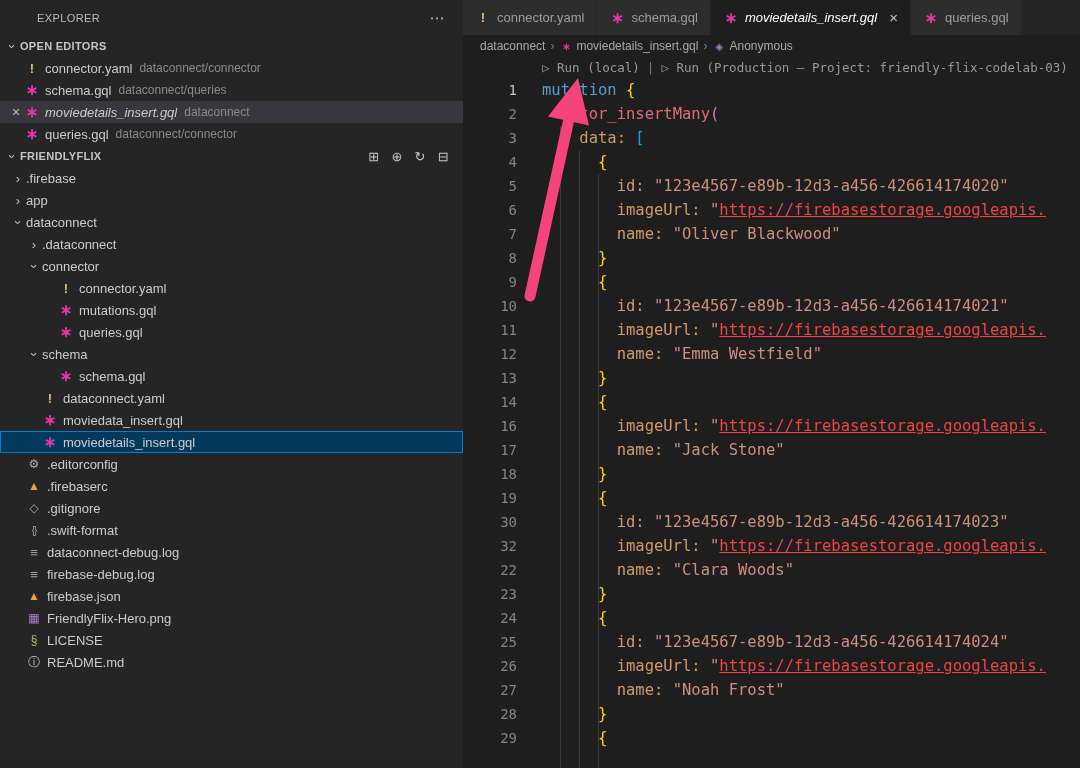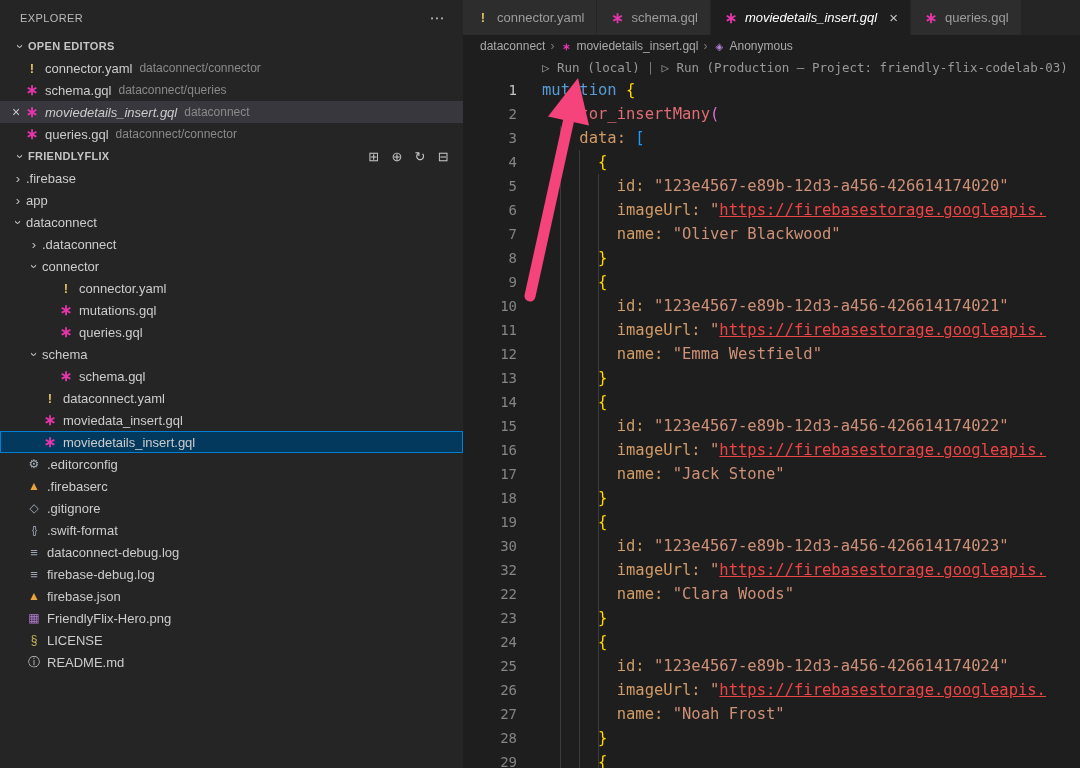--- a/index.html
+++ b/index.html
@@ -5,23 +5,23 @@
   * { box-sizing: border-box; }
   html,body { margin:0; padding:0; }
   body {
     width:1080px; height:768px; position:relative; overflow:hidden;
     background:#1e1e1e; font-family:"Liberation Sans", sans-serif;
     color:#cccccc; font-size:13px;
   }
 
   
   .sidebar { position:absolute; left:0; top:0; width:463px; height:768px; background:#252526; z-index:2; }
-  .sb-title { height:35px; display:flex; align-items:center; justify-content:space-between; padding:0 18px 0 20px; font-size:11px; letter-spacing:.4px; color:#bbbbbb; }
+  .sb-title { height:35px; display:flex; align-items:center; justify-content:space-between; padding:0 18px 0 20px; font-size:11px; letter-spacing:.4px; color:#bbbbbb;margin-left:17px; }
   .sb-more { color:#cccccc; font-size:15px; cursor:pointer; }
-  .sec-head { height:22px; display:flex; align-items:center; font-size:11px; font-weight:bold; letter-spacing:.3px; color:#c5c5c5; padding-left:12px; cursor:pointer; }
+  .sec-head { height:22px; display:flex; align-items:center; font-size:11px; font-weight:bold; letter-spacing:.3px; color:#c5c5c5; padding-left:4px; cursor:pointer; }
   .sec-actions { margin-left:auto; display:flex; gap:12px; padding-right:14px; color:#c5c5c5; font-size:13px; font-weight:normal; }
   .sec-actions span { cursor:pointer; }
   .chev { width:16px; color:#c0c0c0; font-size:13px; display:inline-flex; justify-content:center; flex:none; font-weight:normal; }
   .chev.open { transform:rotate(90deg); }
 
   .oe-row { height:22px; display:flex; align-items:center; font-size:13px; cursor:pointer; white-space:nowrap; }
   .oe-row.active { background:#37373d; }
   .oe-close { width:16px; margin-left:8px; text-align:center; color:#c5c5c5; font-size:14px; flex:none; }
   .oe-name { color:#cccccc; }
   .oe-name.italic { font-style:italic; }
@@ -280,21 +280,20 @@
         <div class="cline"><span class="ln">5</span><span class="lc"><span class="tk tk-t">        </span><span class="tk tk-prop">id:</span><span class="tk tk-t"> </span><span class="tk tk-str">"123e4567-e89b-12d3-a456-426614174020"</span></span></div>
         <div class="cline"><span class="ln">6</span><span class="lc"><span class="tk tk-t">        </span><span class="tk tk-prop">imageUrl:</span><span class="tk tk-t"> </span><span class="tk tk-str">"</span><span class="tk tk-lnk">https://firebasestorage.googleapis.</span></span></div>
         <div class="cline"><span class="ln">7</span><span class="lc"><span class="tk tk-t">        </span><span class="tk tk-prop">name:</span><span class="tk tk-t"> </span><span class="tk tk-str">"Oliver Blackwood"</span></span></div>
         <div class="cline"><span class="ln">8</span><span class="lc"><span class="tk tk-t">      </span><span class="tk tk-bg">}</span></span></div>
         <div class="cline"><span class="ln">9</span><span class="lc"><span class="tk tk-t">      </span><span class="tk tk-bg">{</span></span></div>
         <div class="cline"><span class="ln">10</span><span class="lc"><span class="tk tk-t">        </span><span class="tk tk-prop">id:</span><span class="tk tk-t"> </span><span class="tk tk-str">"123e4567-e89b-12d3-a456-426614174021"</span></span></div>
         <div class="cline"><span class="ln">11</span><span class="lc"><span class="tk tk-t">        </span><span class="tk tk-prop">imageUrl:</span><span class="tk tk-t"> </span><span class="tk tk-str">"</span><span class="tk tk-lnk">https://firebasestorage.googleapis.</span></span></div>
         <div class="cline"><span class="ln">12</span><span class="lc"><span class="tk tk-t">        </span><span class="tk tk-prop">name:</span><span class="tk tk-t"> </span><span class="tk tk-str">"Emma Westfield"</span></span></div>
         <div class="cline"><span class="ln">13</span><span class="lc"><span class="tk tk-t">      </span><span class="tk tk-bg">}</span></span></div>
         <div class="cline"><span class="ln">14</span><span class="lc"><span class="tk tk-t">      </span><span class="tk tk-bg">{</span></span></div>
-        <div class="cline"><span class="ln">15</span><span class="lc"><span class="tk tk-t">        </span><span class="tk tk-prop">id:</span><span class="tk tk-t"> </span><span class="tk tk-str">"123e4567-e89b-12d3-a456-426614174022"</span></span></div>
         <div class="cline"><span class="ln">16</span><span class="lc"><span class="tk tk-t">        </span><span class="tk tk-prop">imageUrl:</span><span class="tk tk-t"> </span><span class="tk tk-str">"</span><span class="tk tk-lnk">https://firebasestorage.googleapis.</span></span></div>
         <div class="cline"><span class="ln">17</span><span class="lc"><span class="tk tk-t">        </span><span class="tk tk-prop">name:</span><span class="tk tk-t"> </span><span class="tk tk-str">"Jack Stone"</span></span></div>
         <div class="cline"><span class="ln">18</span><span class="lc"><span class="tk tk-t">      </span><span class="tk tk-bg">}</span></span></div>
         <div class="cline"><span class="ln">19</span><span class="lc"><span class="tk tk-t">      </span><span class="tk tk-bg">{</span></span></div>
         <div class="cline"><span class="ln">30</span><span class="lc"><span class="tk tk-t">        </span><span class="tk tk-prop">id:</span><span class="tk tk-t"> </span><span class="tk tk-str">"123e4567-e89b-12d3-a456-426614174023"</span></span></div>
         <div class="cline"><span class="ln">32</span><span class="lc"><span class="tk tk-t">        </span><span class="tk tk-prop">imageUrl:</span><span class="tk tk-t"> </span><span class="tk tk-str">"</span><span class="tk tk-lnk">https://firebasestorage.googleapis.</span></span></div>
         <div class="cline"><span class="ln">22</span><span class="lc"><span class="tk tk-t">        </span><span class="tk tk-prop">name:</span><span class="tk tk-t"> </span><span class="tk tk-str">"Clara Woods"</span></span></div>
         <div class="cline"><span class="ln">23</span><span class="lc"><span class="tk tk-t">      </span><span class="tk tk-bg">}</span></span></div>
         <div class="cline"><span class="ln">24</span><span class="lc"><span class="tk tk-t">      </span><span class="tk tk-bg">{</span></span></div>
         <div class="cline"><span class="ln">25</span><span class="lc"><span class="tk tk-t">        </span><span class="tk tk-prop">id:</span><span class="tk tk-t"> </span><span class="tk tk-str">"123e4567-e89b-12d3-a456-426614174024"</span></span></div>

